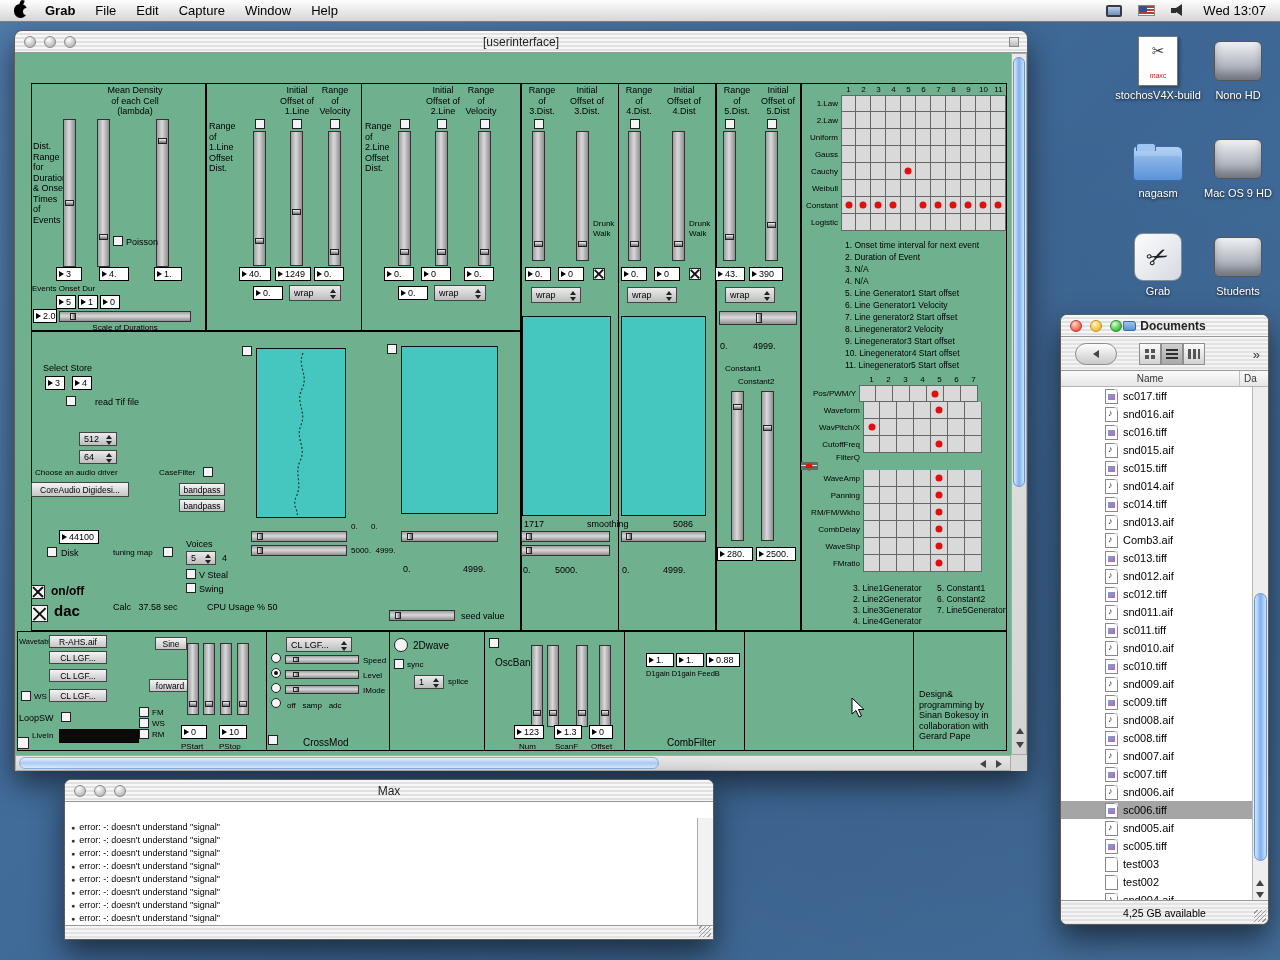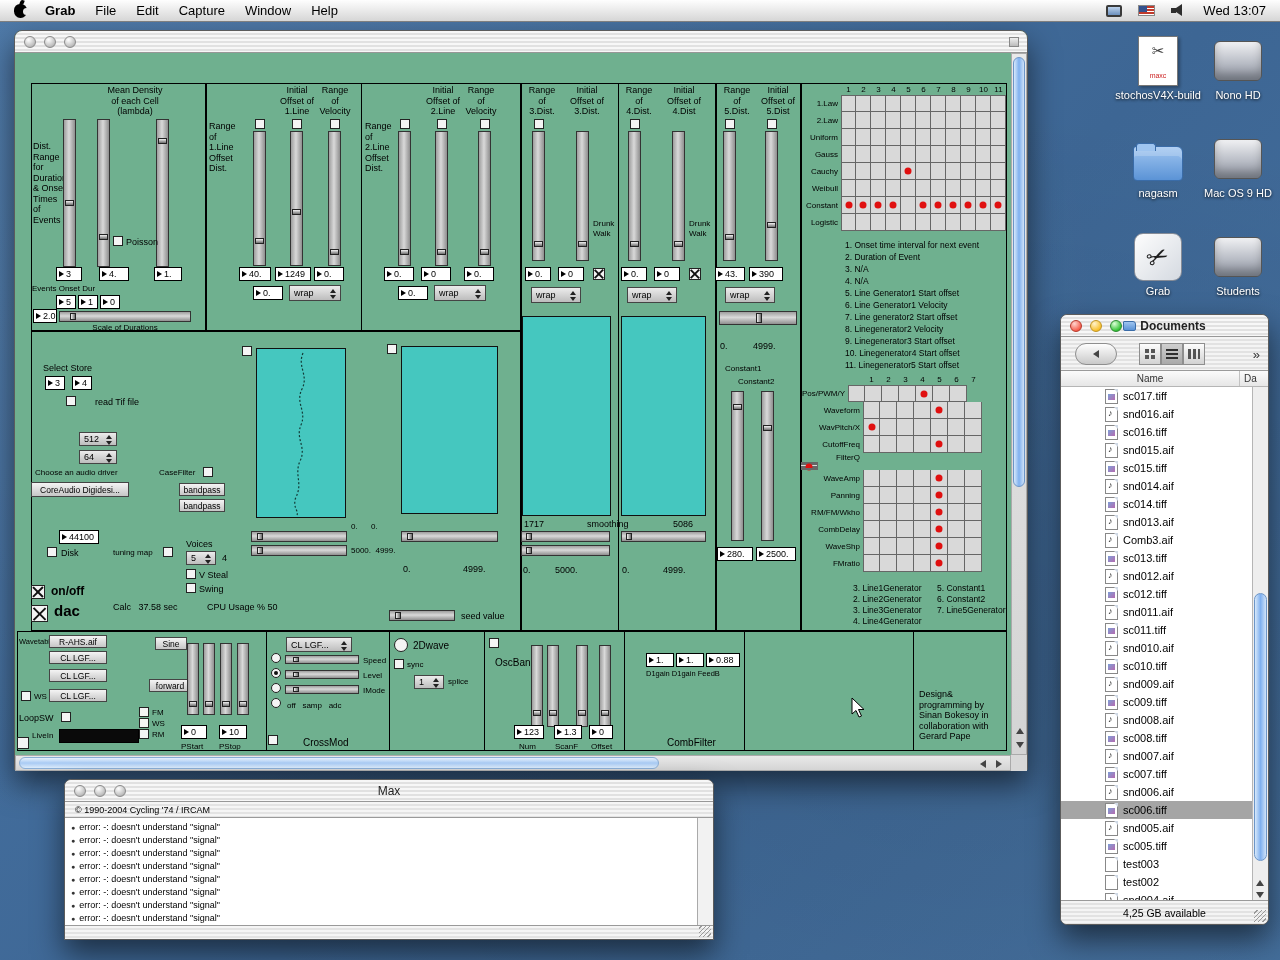--- a/index.html
+++ b/index.html
@@ -199,20 +199,21 @@
     </div>
   </div>
 
 <div id="stochos-win" class="window">
   <div class="titlebar">
     <div class="tbtns">
       <span class="tbtn"></span>
       <span class="tbtn"></span>
       <span class="tbtn"></span>
     </div>
+    <span class="ttitle">[userinterface]</span>
     <span class="a" style="right:8px;top:6px;width:10px;height:10px;background:linear-gradient(#eee,#bbb);border:1px solid #888;"></span>
   </div>
   <div id="patch">
 
     <div class="panel" style="left:16px;top:30px;width:175px;height:248px;"></div>
     <div class="panel" style="left:191px;top:30px;width:315px;height:248px;"></div>
     <div class="vline" style="left:346px;top:30px;height:248px;"></div>
     <div class="panel" style="left:506px;top:30px;width:195px;height:548px;"></div>
     <div class="vline" style="left:603px;top:30px;height:548px;"></div>
     <div class="panel" style="left:701px;top:30px;width:85px;height:548px;"></div>
@@ -627,21 +628,21 @@
         <div class="gnums" style="padding-left: 62px;">
           <b style="width: 17px;">1</b>
           <b style="width: 17px;">2</b>
           <b style="width: 17px;">3</b>
           <b style="width: 17px;">4</b>
           <b style="width: 17px;">5</b>
           <b style="width: 17px;">6</b>
           <b style="width: 17px;">7</b>
         </div>
         <div class="grow" style="height: 17px;">
-          <span class="glab" style="width: 47px;">Pos/PWM/Y</span>
+          <span class="glab" style="width: 58px;">Pos/PWM/Y</span>
           <span class="gcell" style="width: 17px; border-top: 1px solid rgb(102, 102, 102); border-left: 1px solid rgb(102, 102, 102);"></span>
           <span class="gcell" style="width: 17px; border-top: 1px solid rgb(102, 102, 102);"></span>
           <span class="gcell" style="width: 17px; border-top: 1px solid rgb(102, 102, 102);"></span>
           <span class="gcell" style="width: 17px; border-top: 1px solid rgb(102, 102, 102);"></span>
           <span class="gcell" style="width: 17px; border-top: 1px solid rgb(102, 102, 102);">
             <i></i>
           </span>
           <span class="gcell" style="width: 17px; border-top: 1px solid rgb(102, 102, 102);"></span>
           <span class="gcell" style="width: 17px; border-top: 1px solid rgb(102, 102, 102);"></span>
         </div>
@@ -1013,23 +1014,20 @@
 
 <div id="max-win" class="window">
   <div class="titlebar">
     <div class="tbtns">
       <span class="tbtn"></span>
       <span class="tbtn"></span>
       <span class="tbtn"></span>
     </div>
     <span class="ttitle">Max</span>
   </div>
-  <div id="max-info">
-    <span>© 1990-2004 Cycling '74 / IRCAM</span>
-  </div>
   <div id="max-body">
 
   <div class="errline"><span class="bullet"></span><span>error: -: doesn't understand "signal"</span></div>
       <div class="errline"><span class="bullet"></span><span>error: -: doesn't understand "signal"</span></div>
       <div class="errline"><span class="bullet"></span><span>error: -: doesn't understand "signal"</span></div>
       <div class="errline"><span class="bullet"></span><span>error: -: doesn't understand "signal"</span></div>
       <div class="errline"><span class="bullet"></span><span>error: -: doesn't understand "signal"</span></div>
       <div class="errline"><span class="bullet"></span><span>error: -: doesn't understand "signal"</span></div>
       <div class="errline"><span class="bullet"></span><span>error: -: doesn't understand "signal"</span></div>
       <div class="errline"><span class="bullet"></span><span>error: -: doesn't understand "signal"</span></div>

